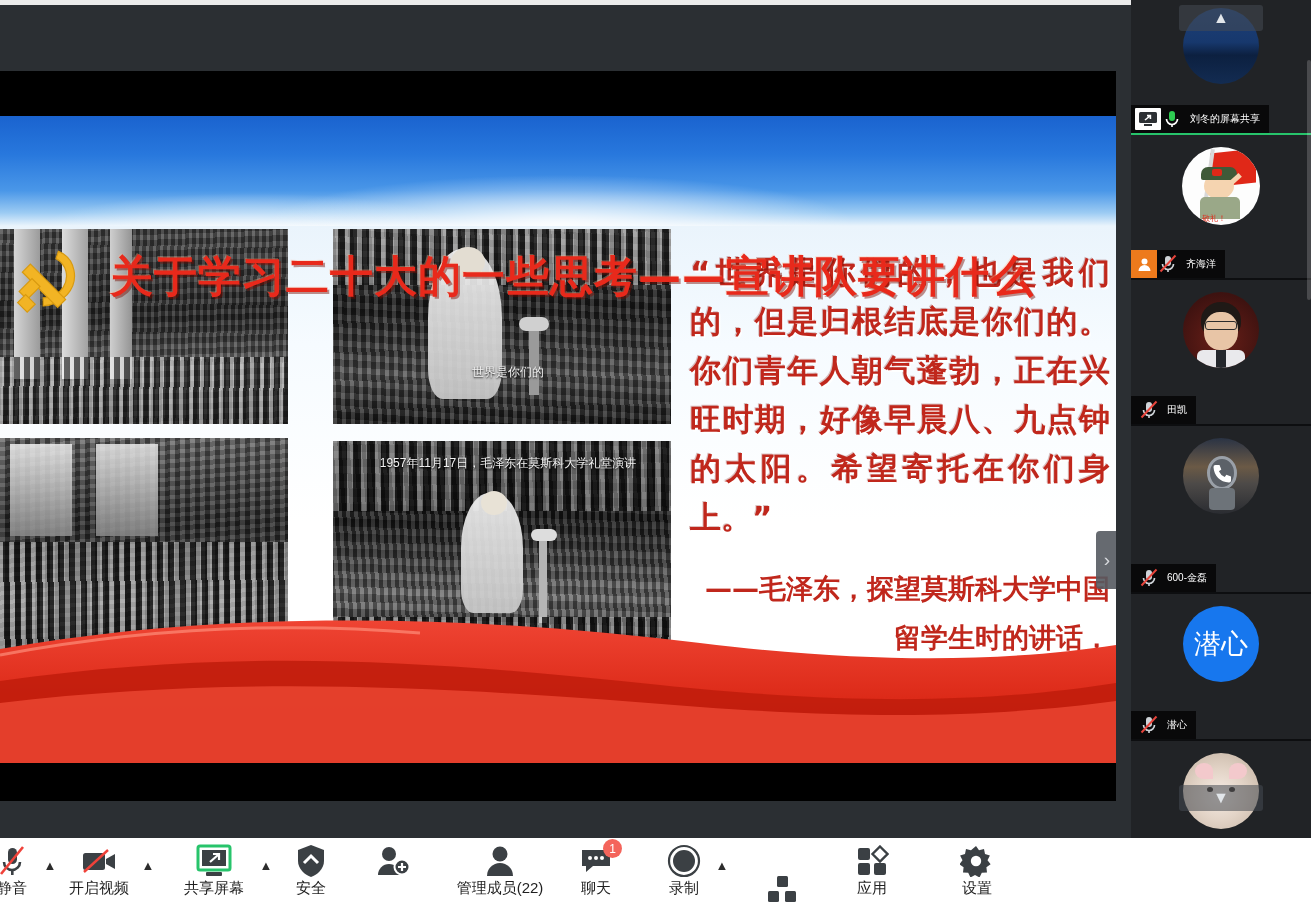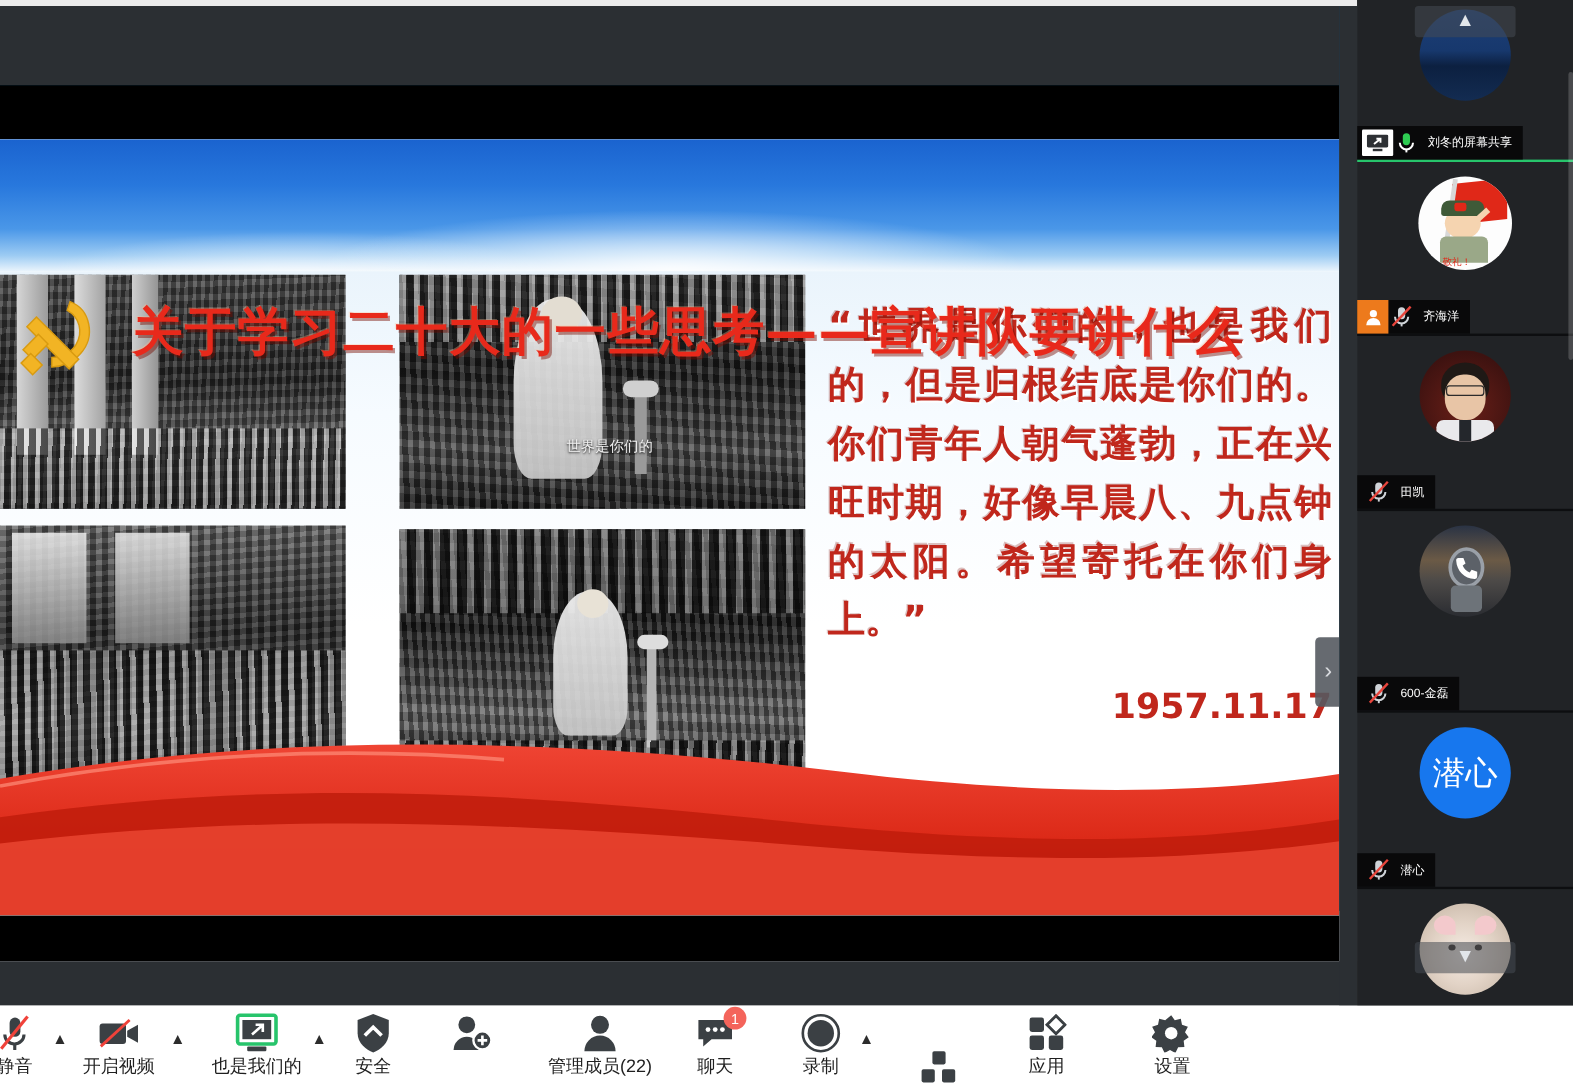--- a/index.html
+++ b/index.html
@@ -184,24 +184,26 @@
 
       <div class="photo ph4 crowd-d">
         <div style="position:absolute;left:0;top:0;width:338px;height:70px;
                     background:repeating-linear-gradient(90deg,rgba(225,225,225,.35) 0 6px,rgba(10,10,10,.7) 6px 14px);"></div>
         <div class="speaker-figure" style="left:128px;top:52px;width:62px;height:120px;"></div>
         <div style="position:absolute;left:148px;top:50px;width:26px;height:24px;border-radius:50%;background:#e8e2d6;"></div>
         <div style="position:absolute;left:206px;top:96px;width:8px;height:86px;background:#b5b5b5;"></div>
         <div style="position:absolute;left:198px;top:88px;width:26px;height:12px;border-radius:6px;background:#ddd;"></div>
         <div style="position:absolute;left:0;top:176px;width:338px;height:51px;
                     background:repeating-linear-gradient(92deg,rgba(240,240,240,.3) 0 5px,rgba(5,5,5,.75) 5px 12px);"></div>
+        <div class="cap" style="top:14px;">1957年11月17日，毛泽东在莫斯科大学礼堂演讲</div>
       </div>
 
       <div class="quote">“世界是你们的，也是我们的，但是归根结底是你们的。你们青年人朝气蓬勃，正在兴旺时期，好像早晨八、九点钟的太阳。希望寄托在你们身上。”</div>
       <div class="attrib">
+        <span>——毛泽东，探望莫斯科大学中国留学生时的讲话，</span>
         <span class="date">1957.11.17</span>
       </div>
 
       <svg class="ribbon" viewBox="0 0 1116 160" preserveAspectRatio="none">
         <defs>
           <linearGradient id="rg1" x1="0" y1="0" x2="0" y2="1">
             <stop offset="0%" stop-color="#ef4433"></stop>
               <stop offset="55%" stop-color="#dc2a18"></stop>
             <stop offset="100%" stop-color="#a81708"></stop>
           </linearGradient>
@@ -405,21 +407,21 @@
 
       <div class="tb-item" style="width:84px;margin-left:14px;">
         <span class="gl">
           <svg width="38" height="34" viewBox="0 0 38 34">
               <rect x="3" y="2" width="32" height="24" rx="2" fill="none" stroke="#27c46b" stroke-width="3"></rect>
               <rect x="7" y="6" width="24" height="16" fill="#3b4044"></rect>
               <path d="M15 18 L23 11 M18 10 L24 10 L24 16" stroke="#fff" stroke-width="2.2" fill="none"></path>
               <rect x="11" y="28" width="16" height="4" rx="1" fill="#3b4044"></rect>
             </svg>
         </span>
-        <span class="lb">也是我们的</span>
+        <span class="lb">共享屏幕</span>
       </div>
       <div class="caret">▲</div>
 
       <div class="tb-item" style="width:58px;margin-left:6px;">
         <span class="gl">
           <svg width="30" height="34" viewBox="0 0 30 34">
               <path d="M15 1 L28 6 V17 C28 25 21 31 15 33 C9 31 2 25 2 17 V6 Z" fill="#3b4044"></path>
               <path d="M8 19 L15 12 L22 19" stroke="#fff" stroke-width="3" fill="none"></path>
             </svg>
         </span>

